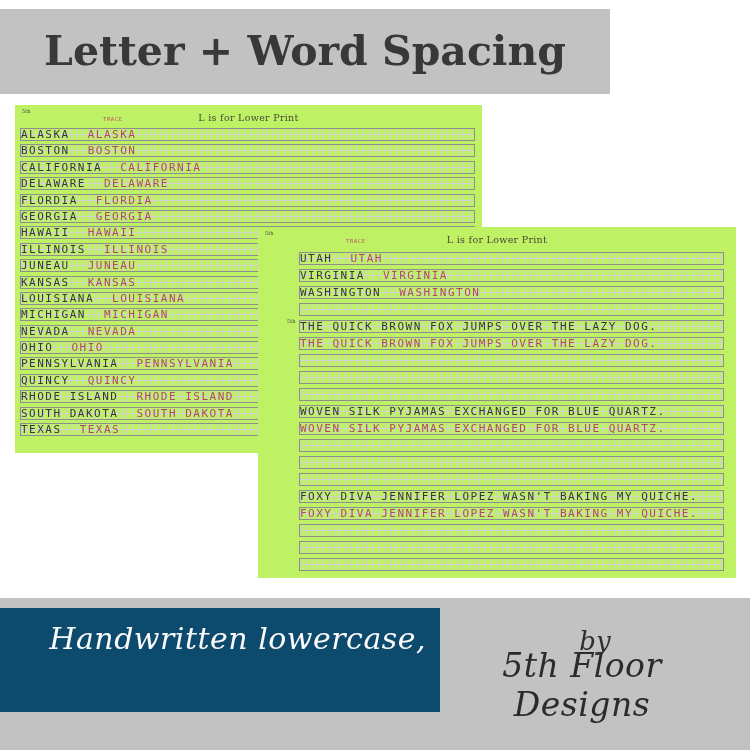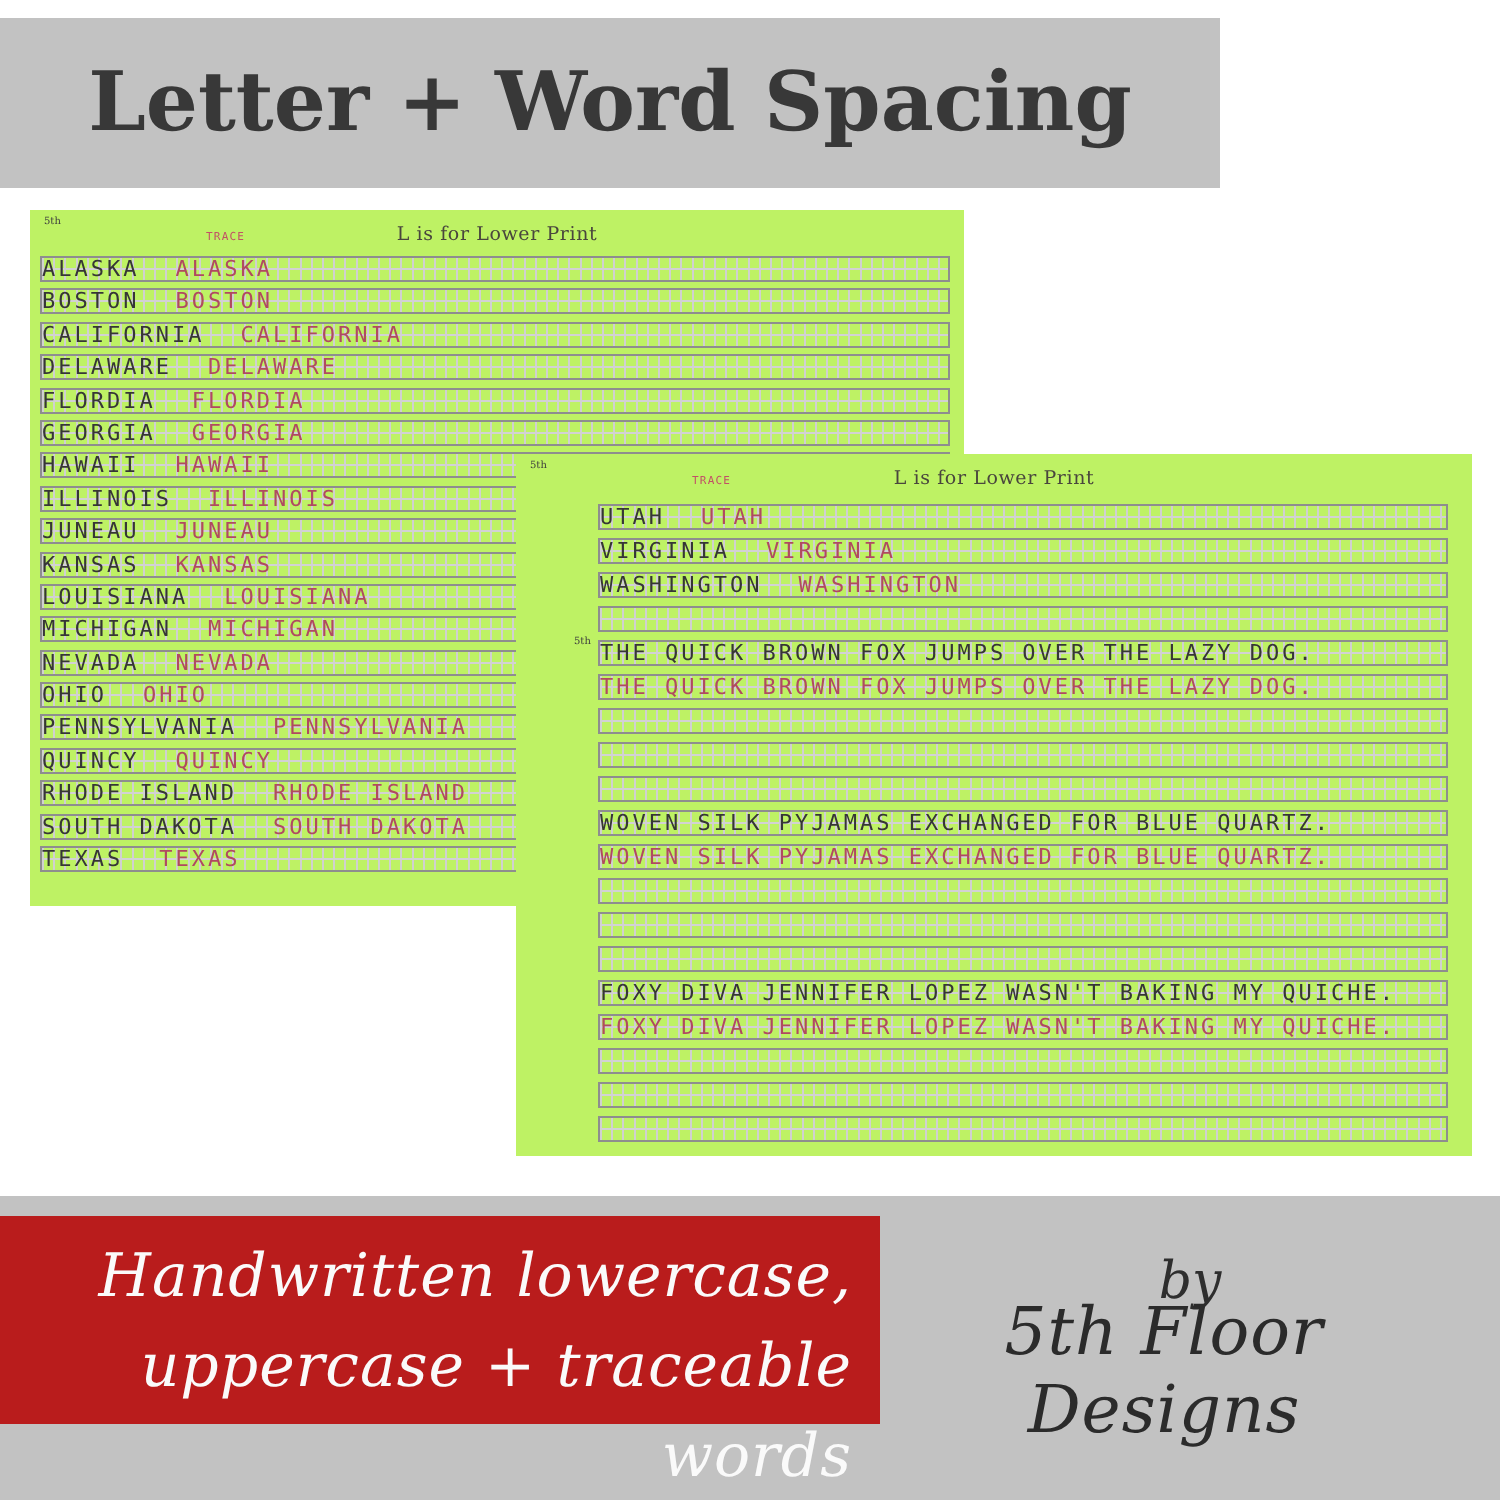--- a/index.html
+++ b/index.html
@@ -60,21 +60,21 @@
     position:absolute;left:-13px;top:-2px;font-size:5px;line-height:5px;
     color:#3c3c3c;font-family:"DejaVu Serif",serif;
   }
   
   .footer{
     position:absolute;left:0;top:598px;width:750px;height:152px;
     background:#c2c2c2;
   }
   .tagline-box{
     position:absolute;left:0;top:10px;width:440px;height:104px;
-    background:#b91c1c;box-sizing:border-box;
+    background:#0c4a6e;box-sizing:border-box;
     padding:8px 14px 0 0;text-align:right;
   }
   .tagline-line{
     font-family:"DejaVu Serif","Liberation Serif",serif;font-style:italic;
     font-size:30px;line-height:45px;color:#fafafa;letter-spacing:0.5px;
   }
   .byline{
     position:absolute;left:575px;top:28px;width:40px;text-align:center;
     font-family:"DejaVu Serif","Liberation Serif",serif;font-style:italic;
     font-size:26px;color:#2e2e2e;
@@ -225,17 +225,16 @@
       </div>
       <div class="band"></div>
       <div class="band"></div>
       <div class="band"></div>
     </div>
 </div>
 
 <div class="footer">
   <div class="tagline-box">
     <div class="tagline-line">Handwritten lowercase,</div>
-    <div class="tagline-line">uppercase + traceable words</div>
   </div>
   <div class="byline">by</div>
   <div class="brand">5th Floor Designs</div>
 </div>
 
 </body></html>

